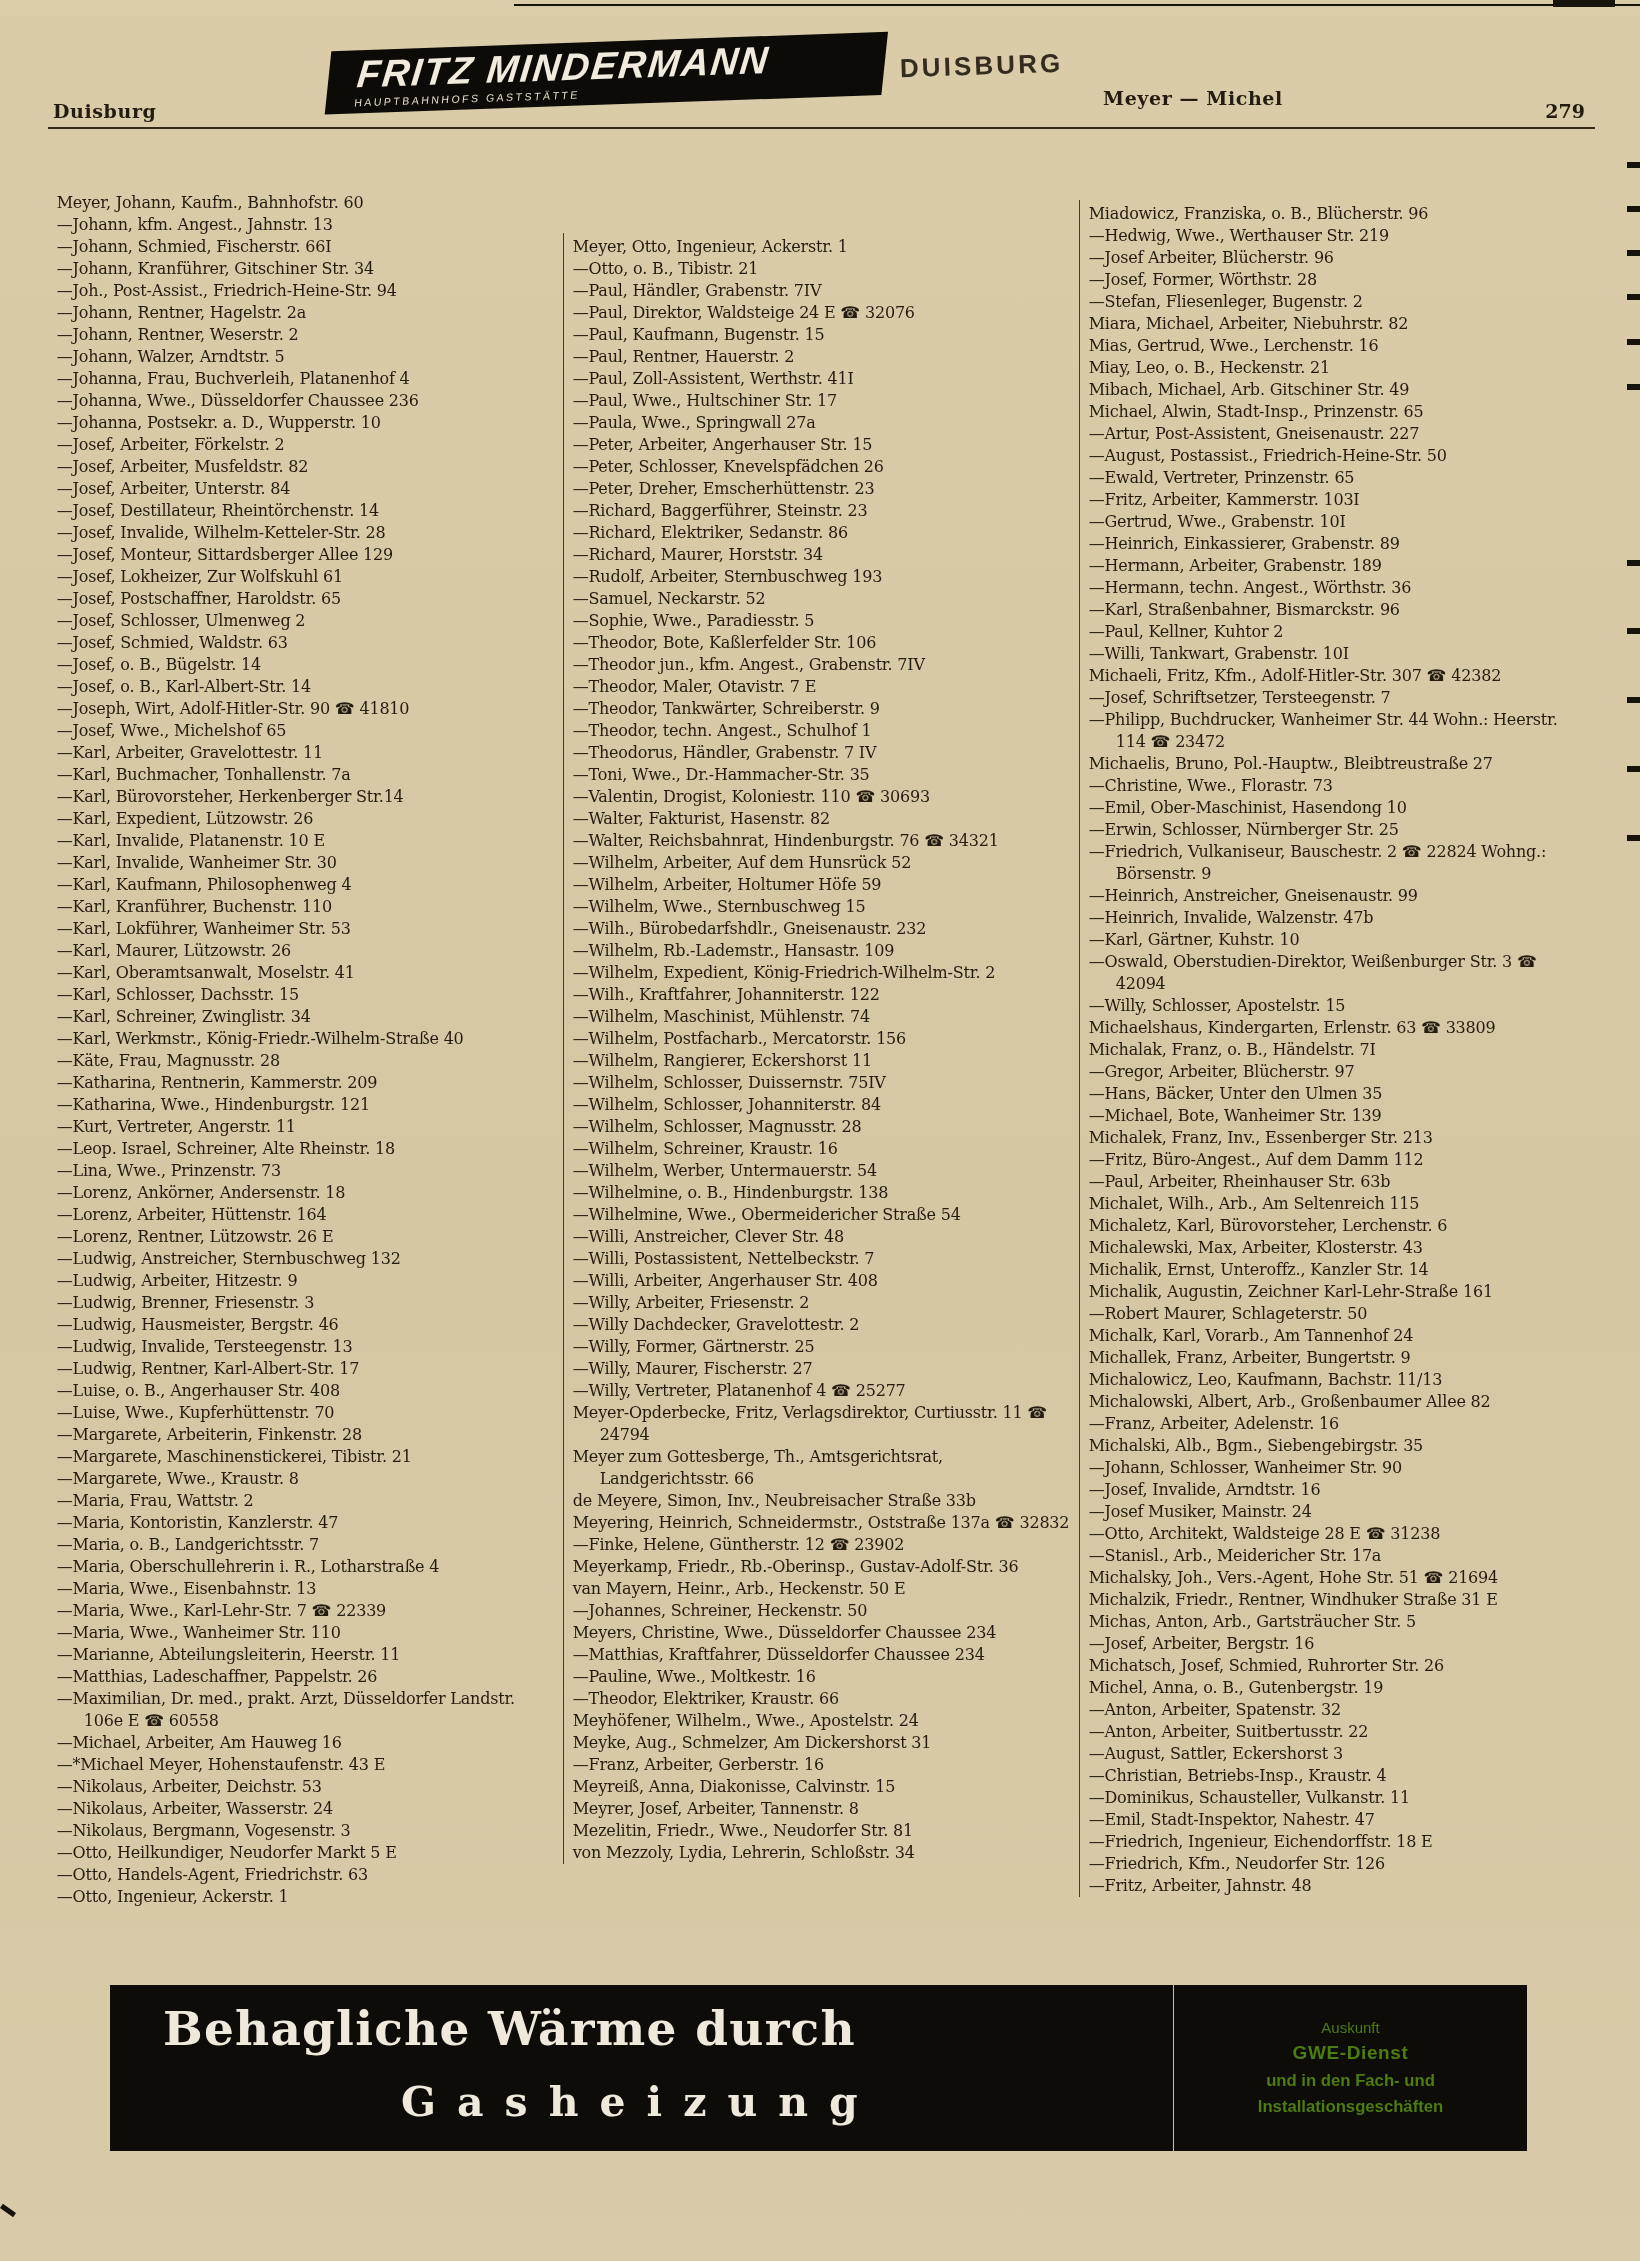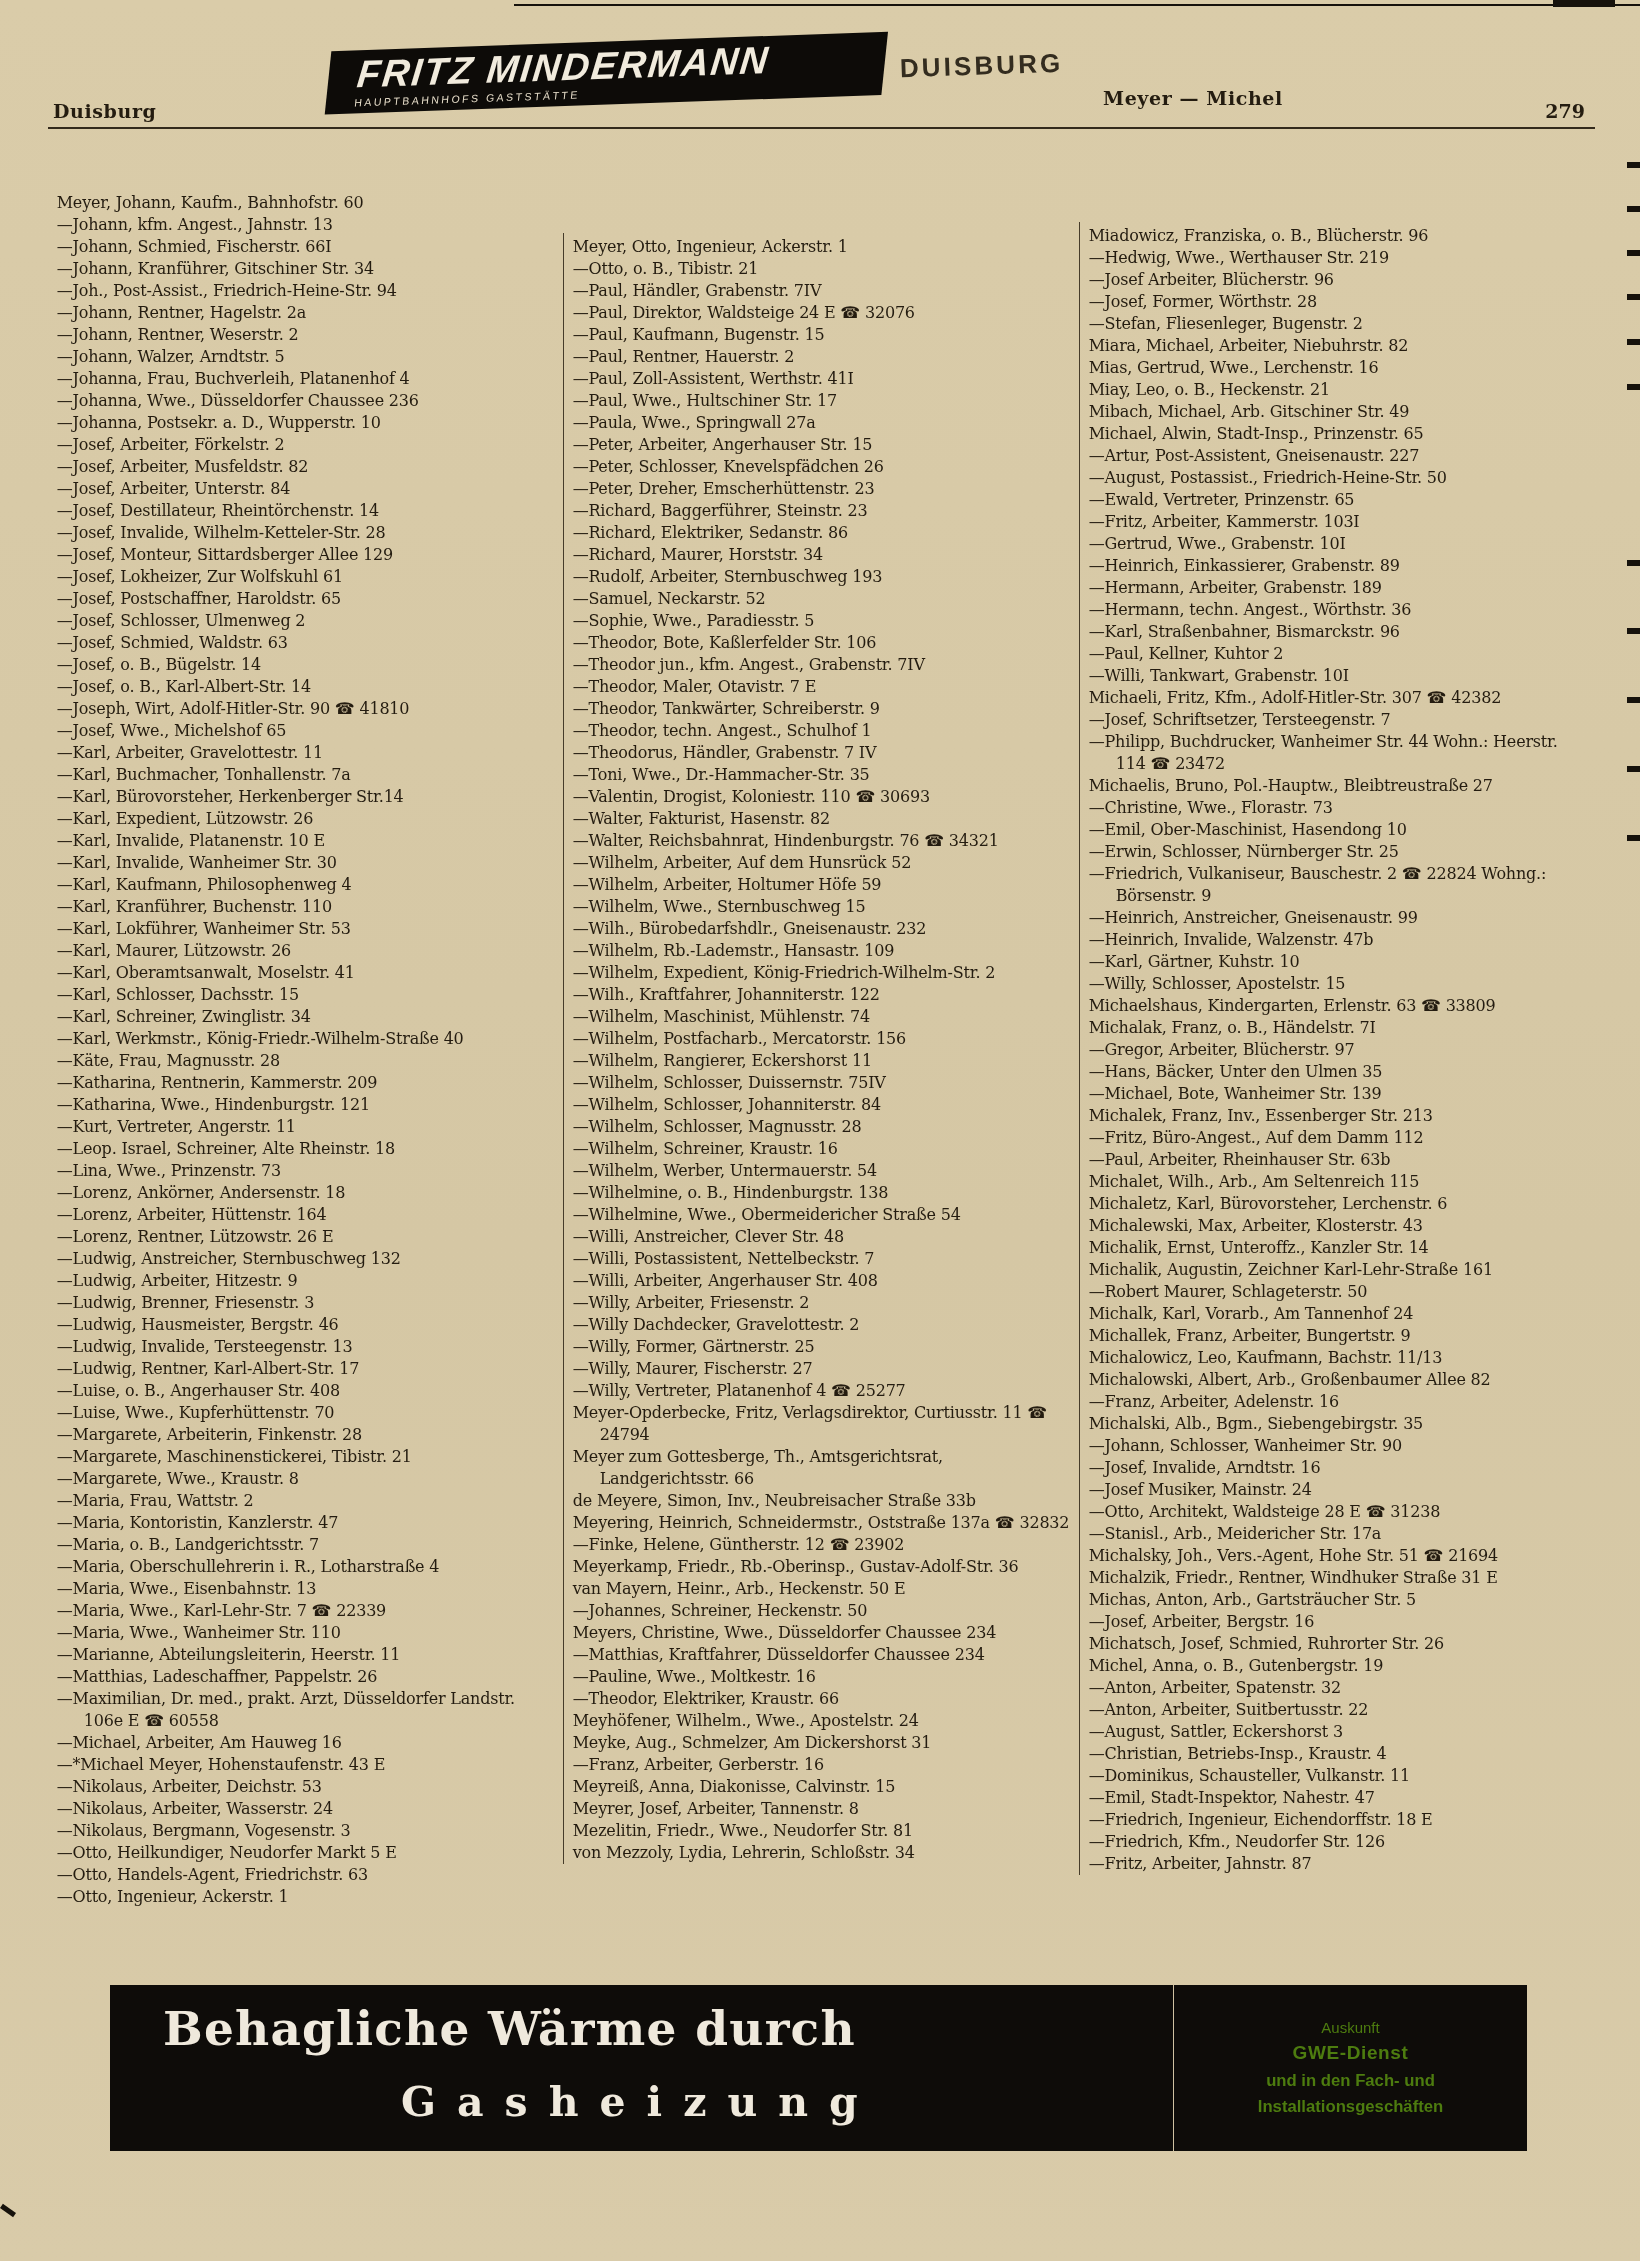--- a/index.html
+++ b/index.html
@@ -299,20 +299,21 @@
         <div class="entry">—Josef, Schriftsetzer, Tersteegenstr. 7</div>
         <div class="entry">—Philipp, Buchdrucker, Wanheimer Str. 44 Wohn.: Heerstr. 114 ☎ 23472</div>
         <div class="entry">Michaelis, Bruno, Pol.-Hauptw., Bleibtreustraße 27</div>
         <div class="entry">—Christine, Wwe., Florastr. 73</div>
         <div class="entry">—Emil, Ober-Maschinist, Hasendong 10</div>
         <div class="entry">—Erwin, Schlosser, Nürnberger Str. 25</div>
         <div class="entry">—Friedrich, Vulkaniseur, Bauschestr. 2 ☎ 22824 Wohng.: Börsenstr. 9</div>
         <div class="entry">—Heinrich, Anstreicher, Gneisenaustr. 99</div>
         <div class="entry">—Heinrich, Invalide, Walzenstr. 47b</div>
         <div class="entry">—Karl, Gärtner, Kuhstr. 10</div>
+        <div class="entry">—Oswald, Oberstudien-Direktor, Weißenburger Str. 3 ☎ 42094</div>
         <div class="entry">—Willy, Schlosser, Apostelstr. 15</div>
         <div class="entry">Michaelshaus, Kindergarten, Erlenstr. 63 ☎ 33809</div>
         <div class="entry">Michalak, Franz, o. B., Händelstr. 7I</div>
         <div class="entry">—Gregor, Arbeiter, Blücherstr. 97</div>
         <div class="entry">—Hans, Bäcker, Unter den Ulmen 35</div>
         <div class="entry">—Michael, Bote, Wanheimer Str. 139</div>
         <div class="entry">Michalek, Franz, Inv., Essenberger Str. 213</div>
         <div class="entry">—Fritz, Büro-Angest., Auf dem Damm 112</div>
         <div class="entry">—Paul, Arbeiter, Rheinhauser Str. 63b</div>
         <div class="entry">Michalet, Wilh., Arb., Am Seltenreich 115</div>
@@ -339,21 +340,21 @@
         <div class="entry">Michatsch, Josef, Schmied, Ruhrorter Str. 26</div>
         <div class="entry">Michel, Anna, o. B., Gutenbergstr. 19</div>
         <div class="entry">—Anton, Arbeiter, Spatenstr. 32</div>
         <div class="entry">—Anton, Arbeiter, Suitbertusstr. 22</div>
         <div class="entry">—August, Sattler, Eckershorst 3</div>
         <div class="entry">—Christian, Betriebs-Insp., Kraustr. 4</div>
         <div class="entry">—Dominikus, Schausteller, Vulkanstr. 11</div>
         <div class="entry">—Emil, Stadt-Inspektor, Nahestr. 47</div>
         <div class="entry">—Friedrich, Ingenieur, Eichendorffstr. 18 E</div>
         <div class="entry">—Friedrich, Kfm., Neudorfer Str. 126</div>
-        <div class="entry">—Fritz, Arbeiter, Jahnstr. 87</div>
+        <div class="entry">—Fritz, Arbeiter, Jahnstr. 48</div>
       </div>
   </div>
 
   <div class="footer-ad">
     <div class="footer-main">
       <div class="footer-headline">Behagliche Wärme durch</div>
       <div class="footer-product">Gasheizung</div>
     </div>
     <div class="footer-info">
         <div class="info-line">Auskunft</div>

